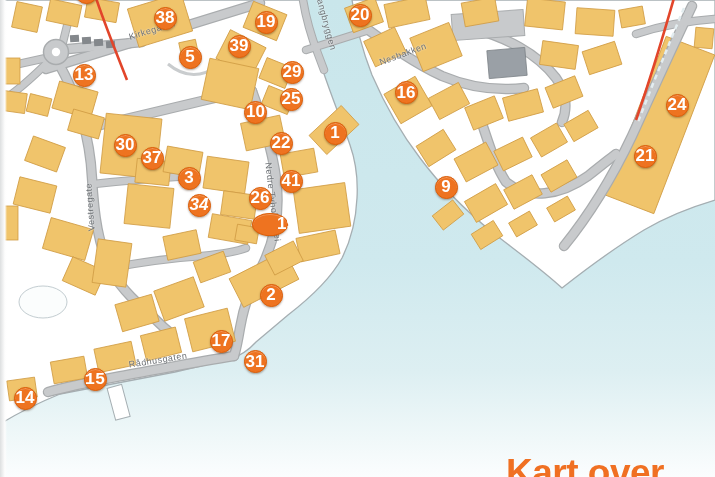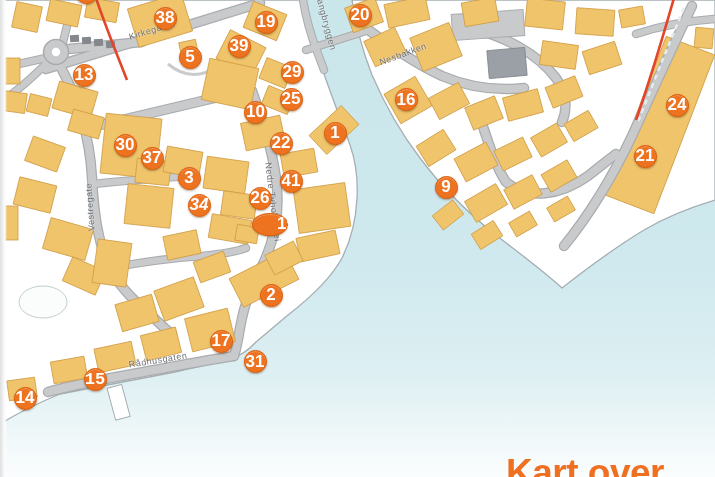--- a/index.html
+++ b/index.html
@@ -207,21 +207,21 @@
 <div id="markers-layer">
       <div class="marker" style="left: 323.5px; top: 121.5px;">1</div>
       <div class="marker" style="left: 259.5px; top: 283.5px;">2</div>
       <div class="marker" style="left: 177.5px; top: 166.5px;">3</div>
       <div class="marker" style="left: 178.5px; top: 45.5px;">5</div>
       <div class="marker" style="left: 434.5px; top: 175.5px;">9</div>
       <div class="marker" style="left: 244px; top: 68.5px; margin-top: 32px;">10</div>
       <div class="marker" style="left: 72.5px; top: 63.5px;">13</div>
       <div class="marker" style="left: 13.5px; top: 386.5px;">14</div>
       <div class="marker" style="left: 83.5px; top: 367.5px; font-family: Liberation Mono, monospace;">15</div>
-      <div class="marker" style="left: 394.5px; top: 88px; text-align: right;">16</div>
+      <div class="marker" style="left: 394.5px; top: 81px; text-align: right;">16</div>
       <div class="marker" style="left: 209.5px; top: 329.5px;">17</div>
       <div class="marker" style="left: 251.5px; top: 212.5px; padding-left: 34px;">19</div>
       <div class="marker" style="left: 348.5px; top: 3.5px;">20</div>
       <div class="marker" style="left: 633.5px; top: 144.5px;">21</div>
       <div class="marker" style="left: 269.5px; top: 131.5px;">22</div>
       <div class="marker" style="left: 665.5px; top: 93.5px;">24</div>
       <div class="marker" style="left: 279.5px; top: 87.5px;">25</div>
       <div class="marker" style="left: 248.5px; top: 170.5px; margin-top: 16px;">26</div>
       <div class="marker" style="left: 280.5px; top: 60.5px;">29</div>
       <div class="marker" style="left: 113.5px; top: 133.5px;">30</div>

